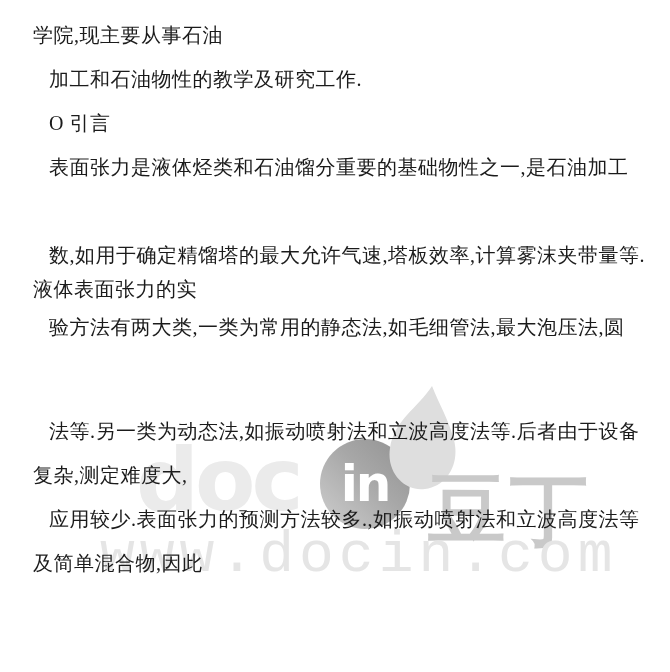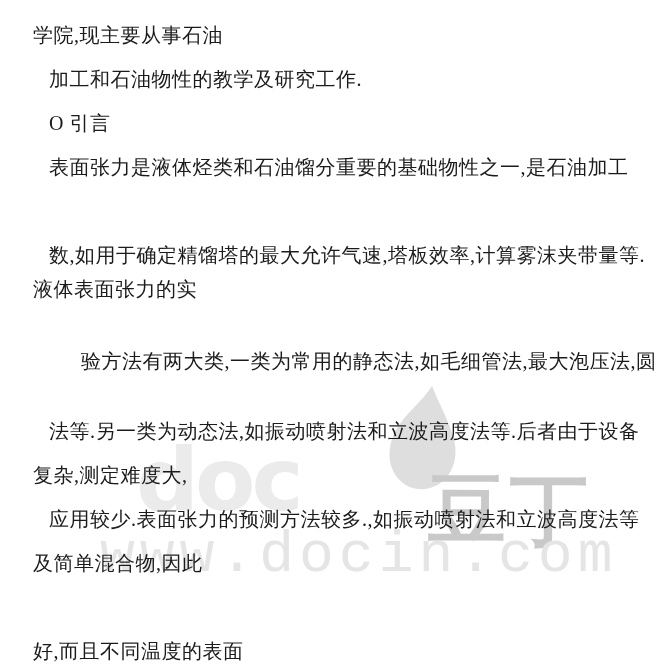--- a/index.html
+++ b/index.html
@@ -81,35 +81,37 @@
   }
   .line.indent { left: 49px; }
 </style>
 </head>
 <body>
 
 <div class="page">
 
   <div class="watermark">
     <div class="wm-doc">doc</div>
+    <div class="wm-circle">
+      <span class="wm-in">in</span>
+    </div>
     <svg class="wm-leaf" viewBox="0 0 72 106">
       <path d="M44 0 C30 22 6 34 2 62 C-2 88 18 106 37 103 C59 100 72 78 66 54 C60 32 51 18 44 0 Z" fill="#dedede"></path>
     </svg>
     <div class="wm-cn">豆丁</div>
     <div class="wm-url">www.docin.com</div>
   </div>
 
   <div class="text-layer" id="text-layer">
       <div class="line" style="top: 22px;">学院,现主要从事石油</div>
       <div class="line indent" style="top: 66px;">加工和石油物性的教学及研究工作.</div>
       <div class="line indent" style="top: 110px;">O 引言</div>
       <div class="line indent" style="top: 154px;">表面张力是液体烃类和石油馏分重要的基础物性之一,是石油加工</div>
       <div class="line indent" style="top: 242px;">数,如用于确定精馏塔的最大允许气速,塔板效率,计算雾沫夹带量等.</div>
       <div class="line" style="top: 276px;">液体表面张力的实</div>
-      <div class="line indent" style="top: 348px; margin-left: 32px;">验方法有两大类,一类为常用的静态法,如毛细管法,最大泡压法,圆</div>
+      <div class="line indent" style="top: 314px;">验方法有两大类,一类为常用的静态法,如毛细管法,最大泡压法,圆</div>
       <div class="line indent" style="top: 418px;">法等.另一类为动态法,如振动喷射法和立波高度法等.后者由于设备</div>
       <div class="line" style="top: 462px;">复杂,测定难度大,</div>
       <div class="line indent" style="top: 506px;">应用较少.表面张力的预测方法较多.,如振动喷射法和立波高度法等</div>
       <div class="line" style="top: 550px;">及简单混合物,因此</div>
-      <div class="line" style="top: 638px;">好,而且不同温度的表面</div>
     </div>
 
 </div>
 
 </body></html>

